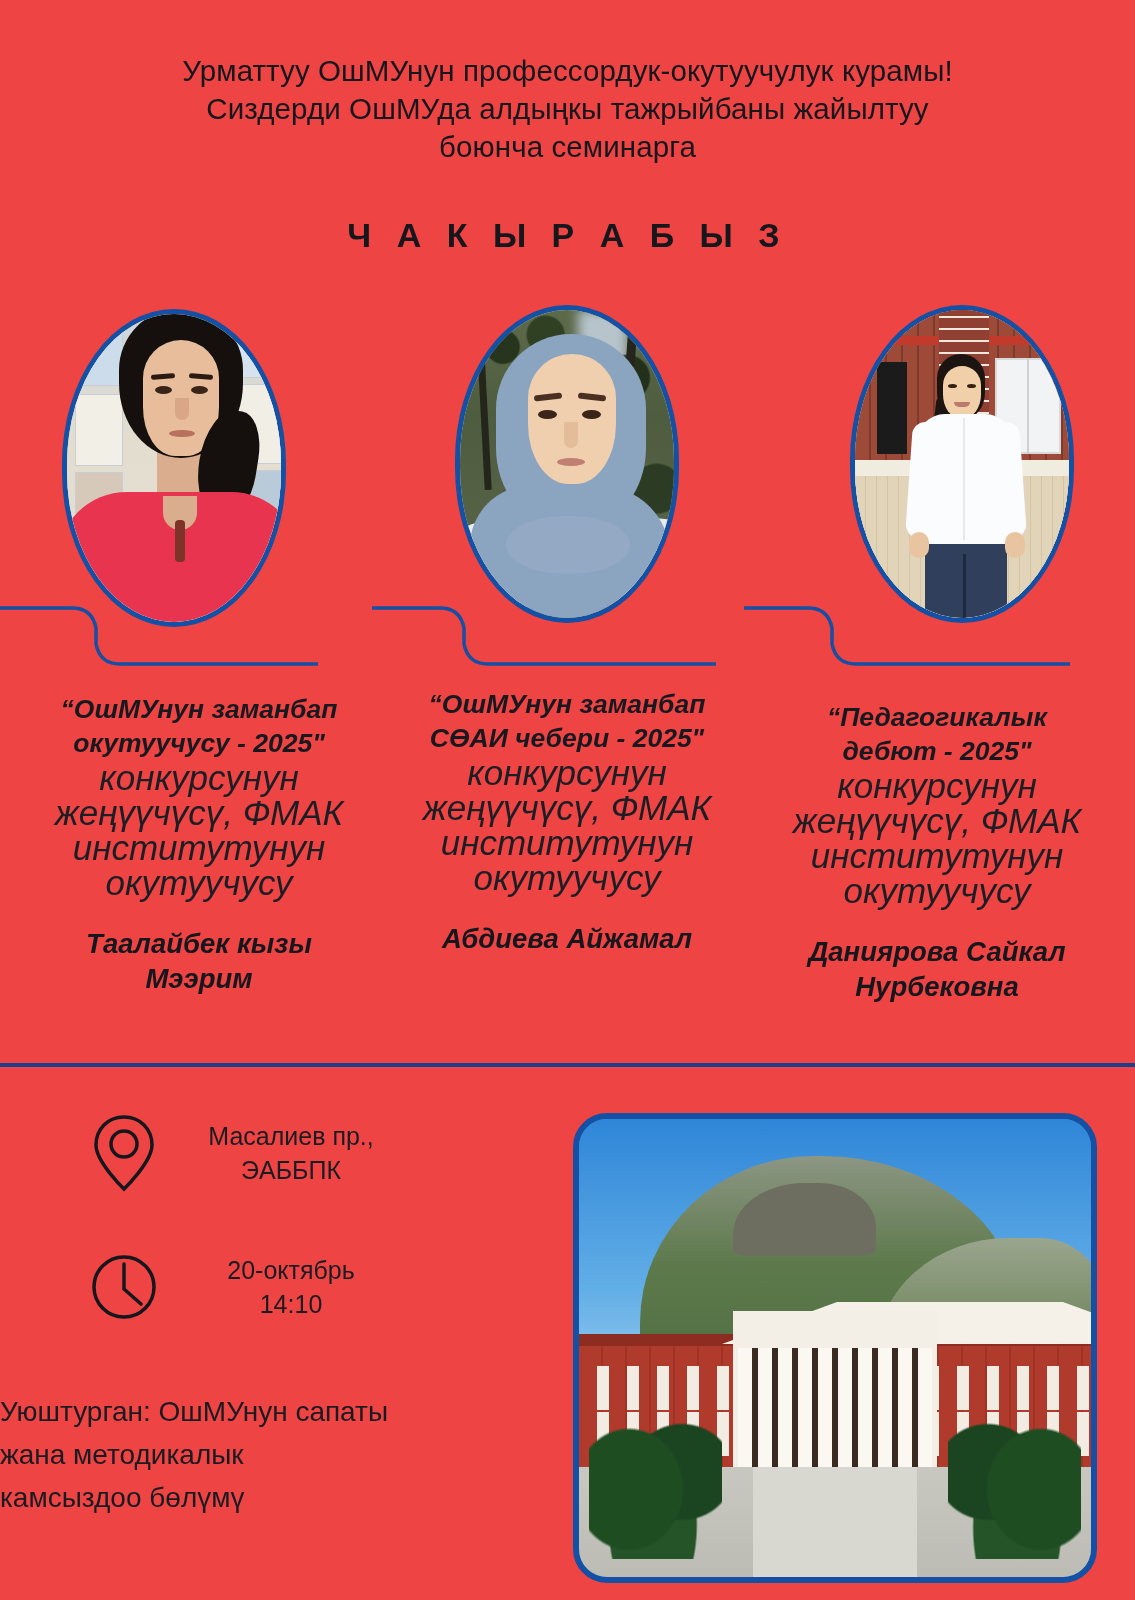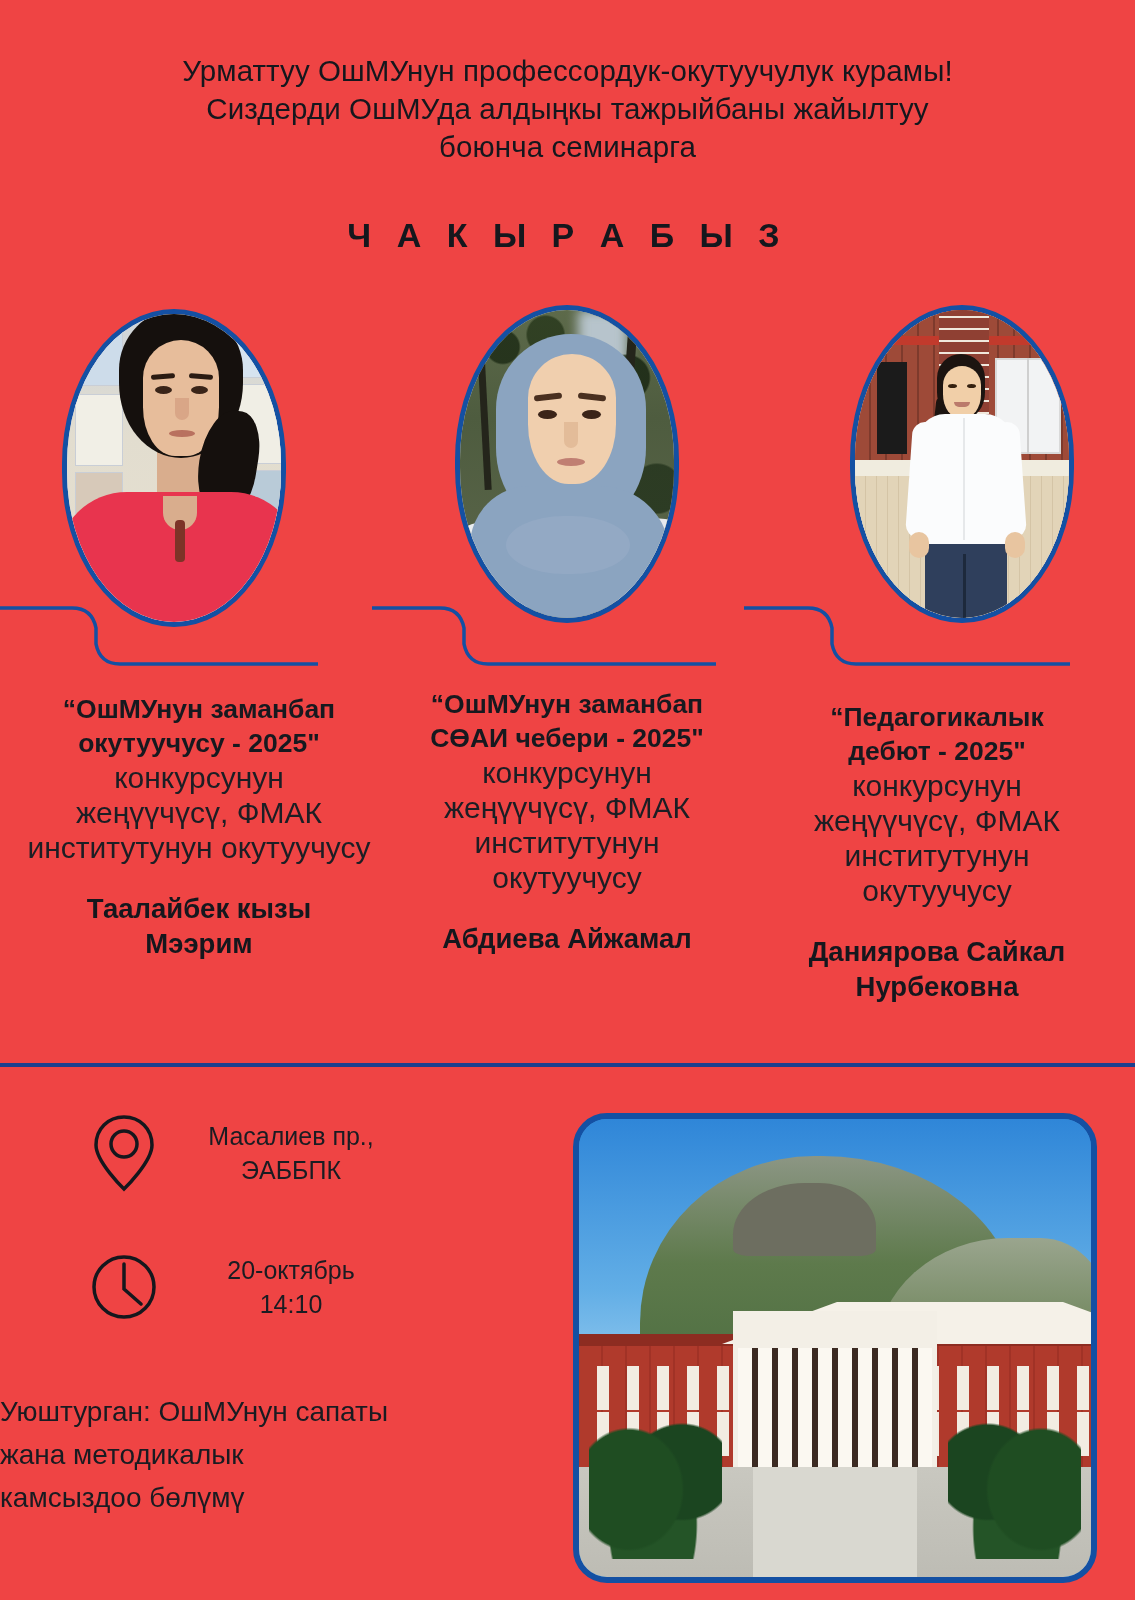--- a/index.html
+++ b/index.html
@@ -240,33 +240,33 @@
   .ph3-handL { position: absolute; left: 54px; top: 222px; width: 20px; height: 26px;
                background:#e8c5a0; border-radius: 10px; }
   .ph3-handR { position: absolute; left: 150px; top: 222px; width: 20px; height: 26px;
                background:#e8c5a0; border-radius: 10px; }
 
   
   .connectors { position: absolute; top: 600px; left: 0; width: 1135px; height: 72px; }
 
   
   .cols { position: absolute; top: 692px; left: 0; width: 1135px; }
-  .col { position: absolute; text-align: center; }
+  .col { position: absolute; text-align: center; font-style: italic; }
   .col1 { left: 0px;   width: 398px; top: 0px;  }
   .col2 { left: 392px; width: 350px; top: -5px; }
   .col3 { left: 748px; width: 378px; top: 8px; text-align: center;  }
 
   .award {
     font-size: 26.5px;
     font-weight: bold;
     line-height: 34px;
     color: #17191f;
   }
   .desc {
-    font-size: 30px;
+    font-size: 35px;
     line-height: 35px;
     color: #1c1e24;
   }
   .person-name {
     margin-top: 26px;
     font-size: 27.5px;
     font-weight: bold;
     line-height: 35px;
     color: #15171d;
   }

